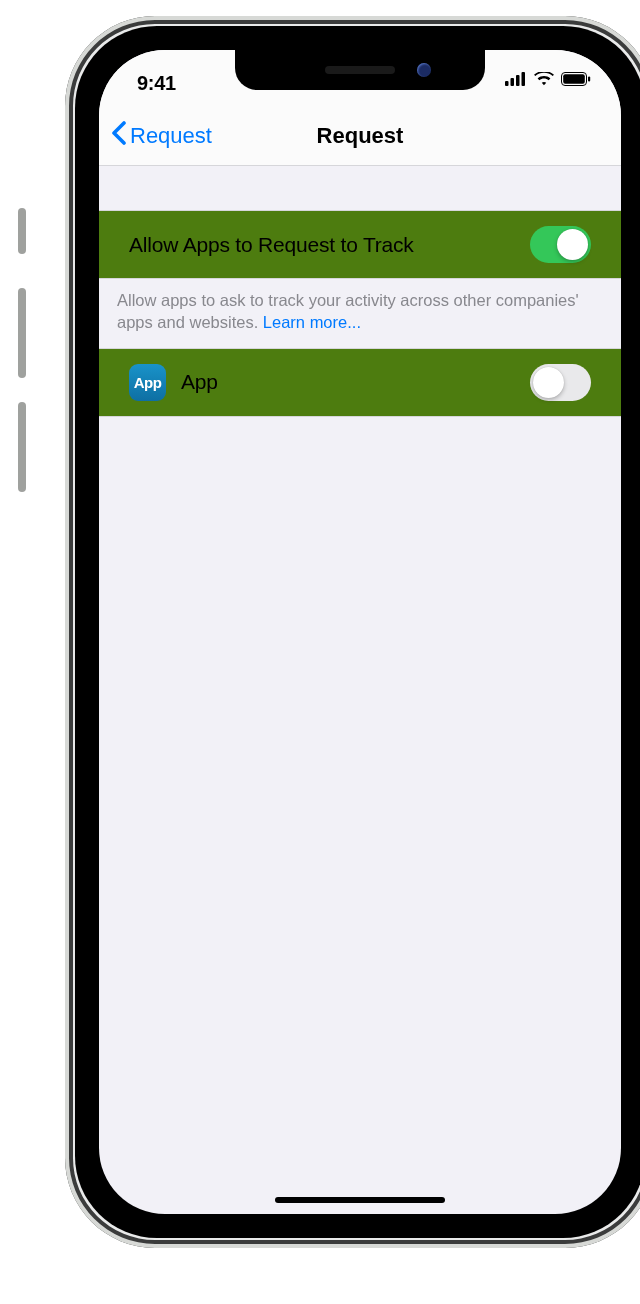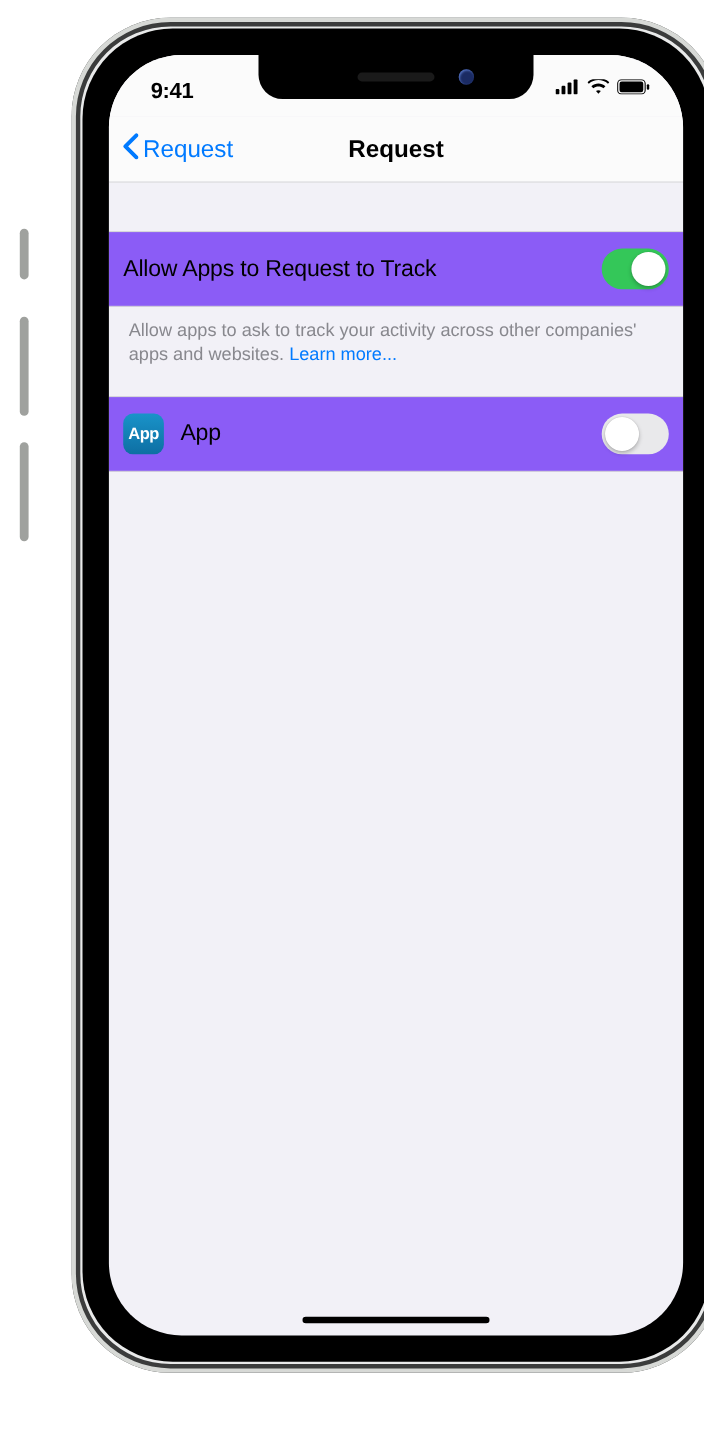--- a/index.html
+++ b/index.html
@@ -115,24 +115,24 @@
     .nav-title {
       font-size: 22px;
       font-weight: 600;
     }
 
     
     .content {
       padding-top: 44px;
     }
     .cell {
-      background: #8b5cf6;
-      display: flex;
-      align-items: center;
-      padding: 15px 13px;
+      background: #4d7c0f;
+      display: flex;
+      align-items: center;
+      padding: 15px 30px;
       font-size: 21px;
       border-top: 0.5px solid #d6d6da;
       border-bottom: 0.5px solid #d6d6da;
     }
     .cell-label {
       flex: 1;
       letter-spacing: -0.2px;
     }
 
     
@@ -149,21 +149,21 @@
       top: 3px;
       width: 31px; height: 31px;
       background: #fff;
       border-radius: 50%;
       box-shadow: 0 2px 4px rgba(0,0,0,.25), 0 0 1px rgba(0,0,0,.2);
     }
     .ios-switch.on .knob { right: 3px; }
     .ios-switch.off .knob { left: 3px; }
 
     .footer-note {
-      padding: 10px 18px 26px 18px;
+      padding: 10px 18px 14px 18px;
       color: #88888e;
       font-size: 16.5px;
       line-height: 1.35;
     }
     .footer-note a { color: #007aff; text-decoration: none; }
 
     .app-icon {
       width: 37px; height: 37px;
       border-radius: 9px;
       background: linear-gradient(180deg, #1993c9 0%, #0e6fa3 100%);

